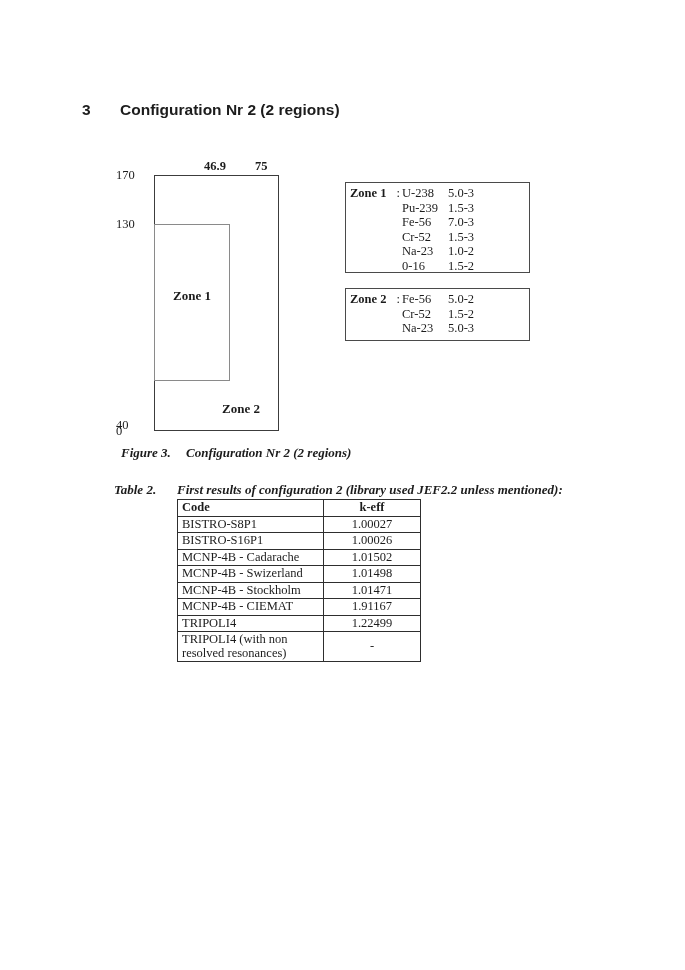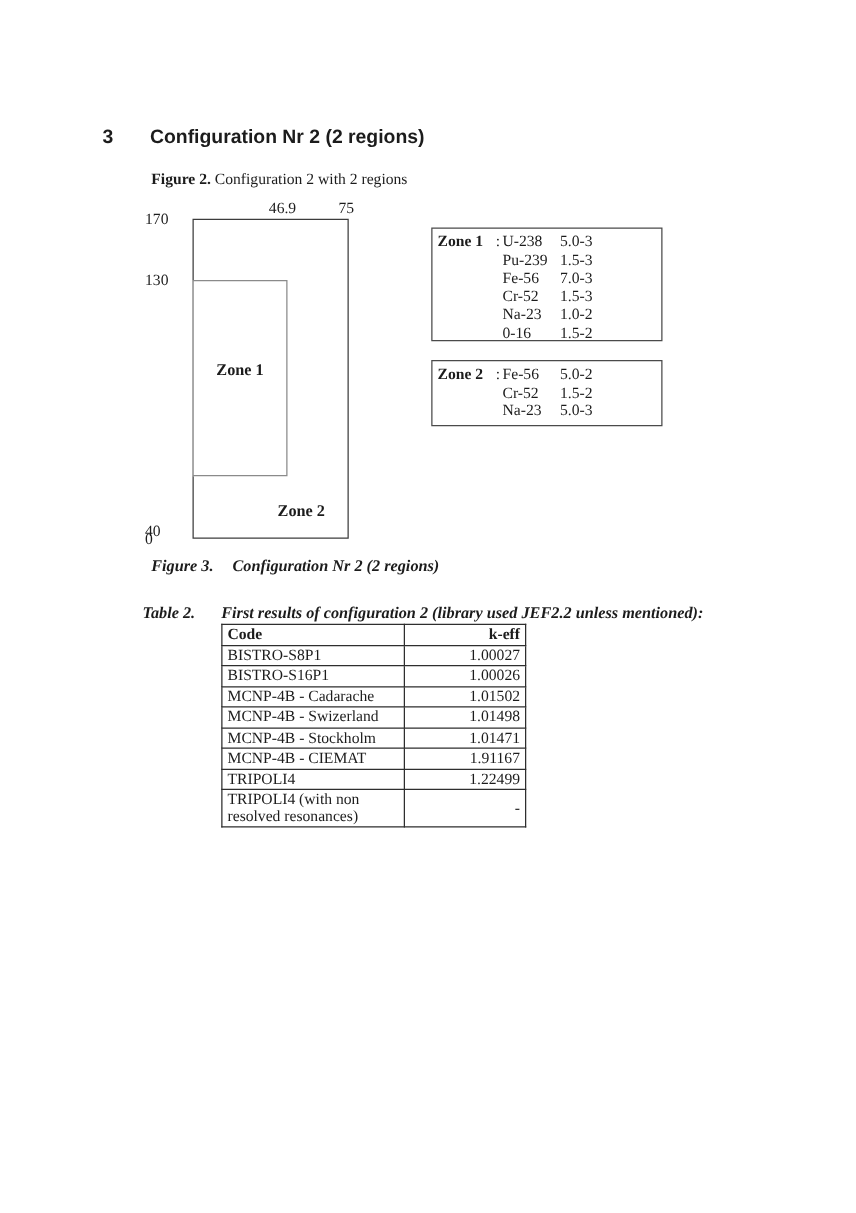--- a/index.html
+++ b/index.html
@@ -31,21 +31,21 @@
 
   
   .outer-rect{left:154px;top:175px;width:125px;height:256px;border:1px solid #3c3c3c;box-sizing:border-box;}
   .inner-rect{left:154px;top:224px;width:76px;height:157px;border:1px solid #8a8a8a;box-sizing:border-box;background:#fff;}
   .axis-label{font-size:12.5px;line-height:14px;}
   .ylab{width:30px;}
   .ylab-170{left:116px;top:168px;}
   .ylab-130{left:116px;top:217px;}
   .ylab-40{left:116px;top:387px;margin-top:31px;}
   .ylab-0{left:116px;top:424px;}
-  .xlab{width:44px;text-align:center;}
+  .xlab{width:44px;font-weight:bold;}
   .xlab-469{left:204px;top:159px;}
   .xlab-75{left:255px;top:159px;}
   .zone-label{font-weight:bold;font-size:13px;line-height:15px;text-align:center;}
   .zone1-label{left:154px;top:288px;width:76px;}
   .zone2-label{left:203px;top:401px;width:76px;}
 
   
   .zbox{border:1px solid #4a4a4a;box-sizing:border-box;background:#fff;font-size:12.5px;}
   .zbox-1{left:345px;top:182px;width:185px;height:91px;padding:3px 0 0 4px;}
   .zbox-2{left:345px;top:288px;width:185px;height:53px;padding:3px 0 0 4px;}
@@ -75,34 +75,30 @@
   }
   .results-table td,.results-table th{
     border:1px solid #2e2e2e;
     padding:1px 4px;
     line-height:13.5px;
     vertical-align:middle;
     margin-top:16px;
   }
   .results-table th{font-weight:bold;}
   .col-code{width:137px;text-align:left;}
-  .col-keff{width:88px;text-align:right;}
+  .col-keff{width:88px;text-align:center;}
 </style>
 </head>
 <body>
 
 <div class="page">
 
   <div class="abs heading-number">3</div>
   <div class="abs heading-title">Configuration Nr 2 (2 regions)</div>
 
-  <div class="abs fig2-caption">
-    <span class="lbl">Figure 2.</span>
-    <span>Configuration 2 with 2 regions</span>
-  </div>
 
   <div class="abs outer-rect"></div>
   <div class="abs inner-rect"></div>
 
   <div class="abs axis-label ylab ylab-170">170</div>
   <div class="abs axis-label ylab ylab-130">130</div>
   <div class="abs axis-label ylab ylab-40">40</div>
   <div class="abs axis-label ylab ylab-0">0</div>
 
   <div class="abs axis-label xlab xlab-469">46.9</div>

